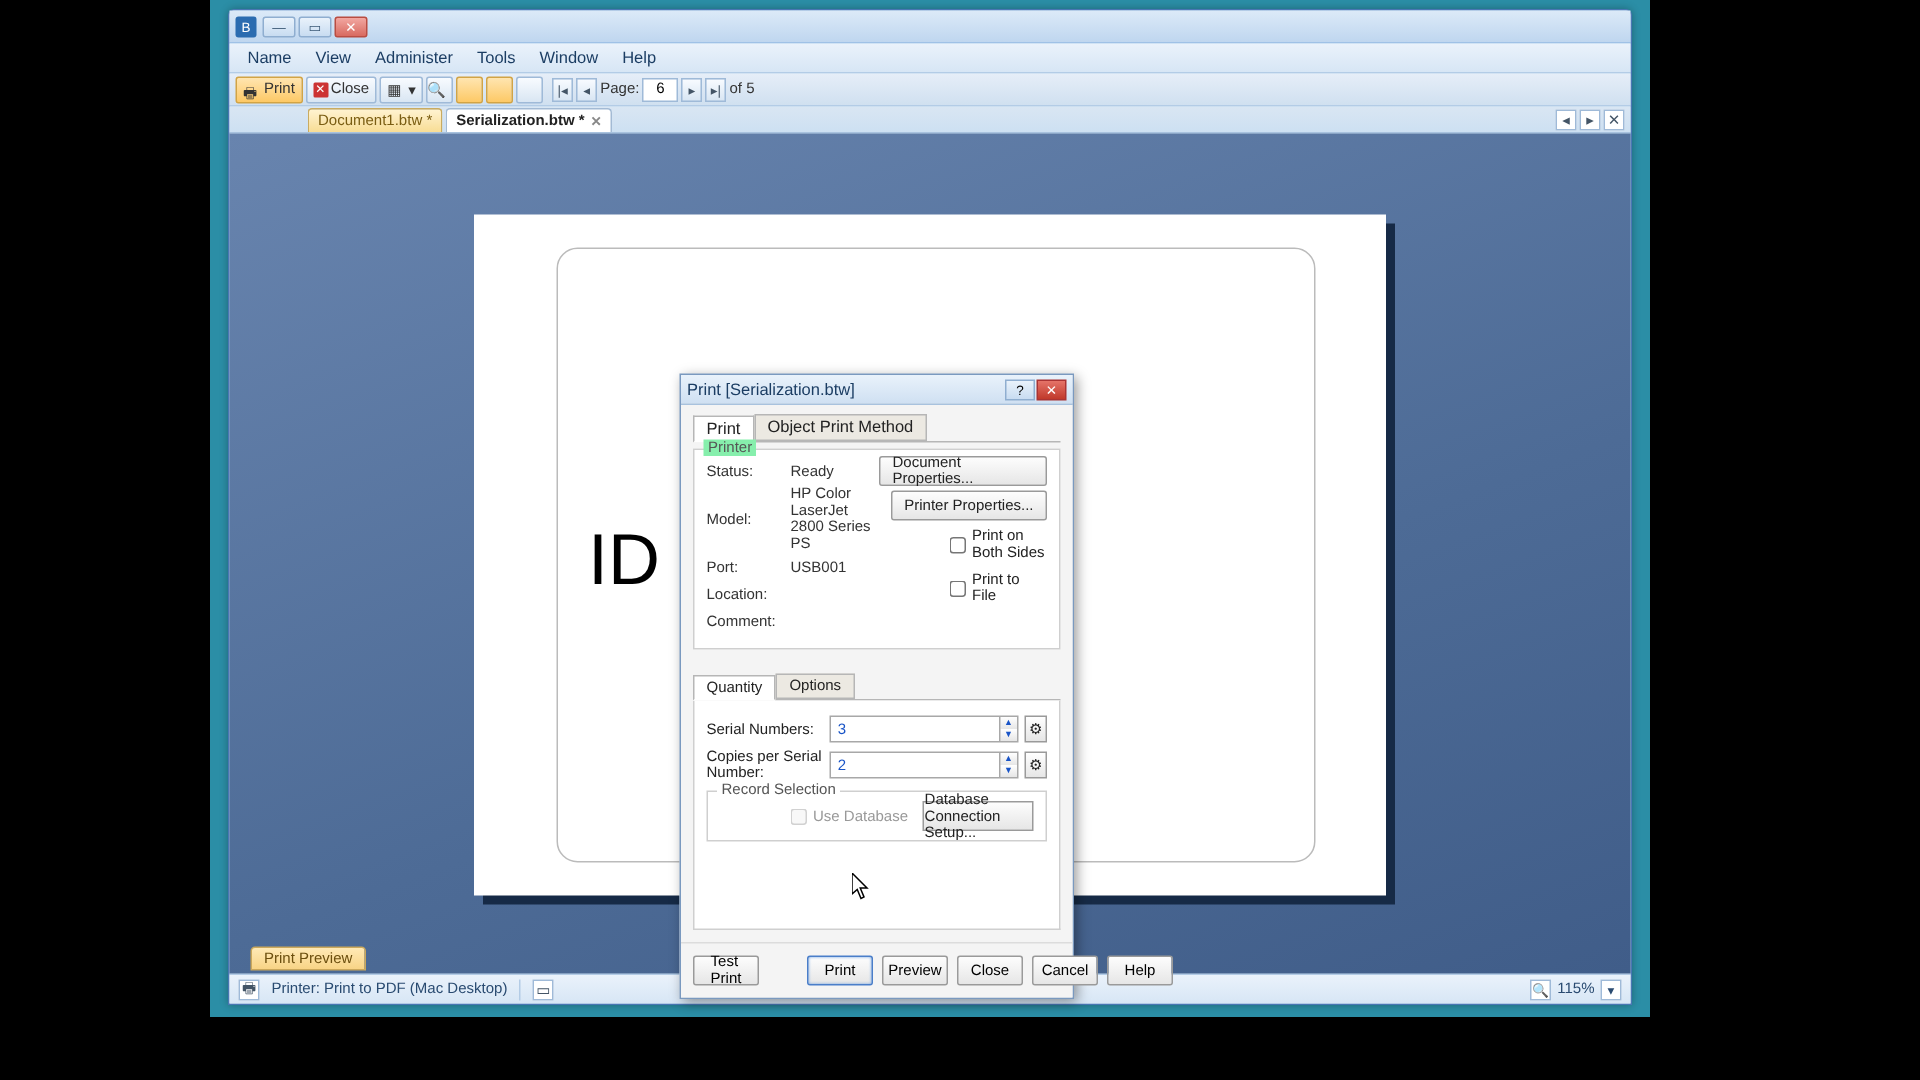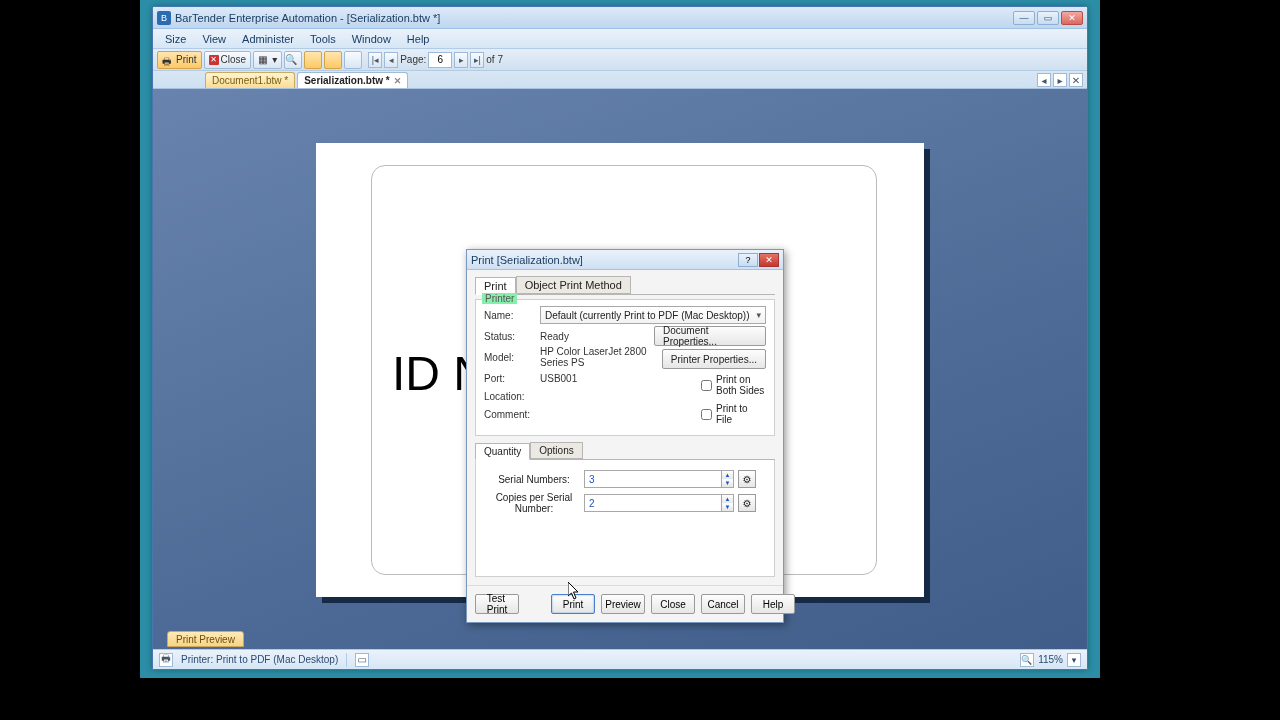--- a/index.html
+++ b/index.html
@@ -31,45 +31,45 @@
 .page { width:608px; height:454px; background:#fff; box-shadow: 6px 6px 0 #162a46;}
 .labelarea { position:absolute; width:506px; height:410px; left:55px; top:22px; border:1px solid #bbb; border-radius:14px; background:#fff; }
 .labelarea .txt { position:absolute; left:20px; top:180px; font-size:48px; font-family: Arial, sans-serif; color:#000;}
 .pagewrap { position:relative; }
 .bottomtab { position:absolute; left:14px; bottom:22px; height:16px; background: linear-gradient(#ffe9b5,#f8d486); border:1px solid #cba85b; border-radius:3px 3px 0 0; padding:0 8px; font-size:10px; display:flex; align-items:center; color:#6c4f0f;}
 .statusbar { height:20px; background: linear-gradient(#eaf2fb,#d7e6f5); border-top:1px solid #b3cce6; display:flex; align-items:center; padding:0 6px; font-size:10px; color:#2a4b71; gap:8px;}
 .statusbar .sep { width:1px; height:14px; background:#b3cce6; }
 .statusbar .zoomgrp { margin-left:auto; display:flex; align-items:center; gap:4px;}
 .zoomgrp .zicon { width:14px; height:14px; border:1px solid #9fbad8; background:#fff; display:flex;align-items:center; justify-content:center; font-size:9px;}
 
-.dialog { position:absolute; left:313px; top:160px; width:318px; background:#f0f0f0; border:1px solid #7a99bf; box-shadow: 2px 2px 8px rgba(0,0,0,.4); }
+.dialog { position:absolute; left:300px; top:160px; width:263px; background:#f0f0f0; border:1px solid #7a99bf; box-shadow: 2px 2px 8px rgba(0,0,0,.4); }
 .dlgtitle { height:20px; background: linear-gradient(#e9f2fb,#cfe0f2); display:flex; align-items:center; padding:0 4px; border-bottom:1px solid #a8c2de; }
 .dlgtitle .txt { font-size:11px; color:#1b3d63; flex:1; }
 .dlgwinbtns { display:flex; }
 .dlgwinbtn { width:20px; height:14px; background: linear-gradient(#e9f2fb,#c8dcf1); border:1px solid #8faed0; margin-left:1px; display:flex;align-items:center;justify-content:center; font-size:9px;}
 .dlgwinbtn.cl { background: linear-gradient(#e57368,#c0392b); border-color:#a33; color:#fff;}
 .dlgbody { padding:6px 8px 8px 8px; background:#f4f4f4; font-size:11px; color:#222; }
 .dlgtabs { display:flex; border-bottom:1px solid #b6b6b6; }
 .dlgtab { padding:2px 8px; font-size:11px; background:#fff; border:1px solid #b6b6b6; border-bottom:1px solid #fff; position:relative; top:1px; }
 .dlgtab.inactive { background:#ece9e2; border-bottom:1px solid #b6b6b6; top:0;}
 .grp { border:1px solid #cfcfcf; background:#fff; margin-top:4px; padding:6px 8px 8px 8px; position:relative; }
 .grp .legend { position:absolute; top:-7px; left:6px; background:#86efac; padding:0 3px; font-size:10px; color:#555; }
 .frow { display:flex; align-items:center; margin:2px 0; min-height:16px;}
 .frow .lab { width:56px; font-size:10px; color:#333; }
 .frow .val { font-size:10px; color:#333; flex:1;}
 .selbox { flex:1; height:18px; border:1px solid #a8a8a8; background: linear-gradient(#fff,#f2f2f2); font-size:10px; padding:0 4px; display:flex; align-items:center; justify-content:space-between;}
 .selbox:after { content:"▾"; font-size:9px; color:#555; }
 .btn { height:20px; padding:0 8px; background: linear-gradient(#fdfdfd,#e6e6e6); border:1px solid #9a9a9a; border-radius:2px; font-size:10px; display:flex; align-items:center; justify-content:center; min-width:90px;}
 .chk { display:flex; align-items:center; gap:4px; font-size:10px; margin:2px 0;padding-left:47px;}
 .chk input { width:11px; height:11px; }
-.qtabs { display:flex; margin-top:6px; border-bottom:1px solid #b6b6b6;}
+.qtabs { display:flex; margin-top:16px; border-bottom:1px solid #b6b6b6;}
 .qtab { padding:2px 8px; font-size:10px; background:#fff; border:1px solid #b6b6b6; border-bottom:1px solid #fff; position:relative; top:1px; }
 .qtab.inactive { background:#ece9e2; border-bottom:1px solid #b6b6b6; top:0;}
 .qbox { border:1px solid #cfcfcf; border-top:none; background:#fff; padding:6px 8px 12px 8px;}
-.qrow { display:flex; align-items:center; margin:4px 0;text-align:center; }
+.qrow { display:flex; align-items:center; margin:4px 0; }
 .qrow .qlab { width:100px; font-size:10px; }
 .spin { width:150px; height:18px; border:1px solid #a8a8a8; background:#fff; display:flex; align-items:center; padding:0 4px; font-size:10px; color:#1954c7; position:relative;}
 .spin .ud { position:absolute; right:0; top:0; width:12px; height:100%; display:flex; flex-direction:column;}
 .spin .ud div{ flex:1; border-left:1px solid #a8a8a8; background:linear-gradient(#fff,#e6e6e6); font-size:6px; display:flex;align-items:center;justify-content:center;}
 .spinside { width:18px; height:18px; margin-left:4px; border:1px solid #9a9a9a; background:linear-gradient(#fff,#e6e6e6); display:flex;align-items:center;justify-content:center; font-size:10px;}
 .recsel { margin-top:6px; border:1px solid #cfcfcf; padding:6px 8px; background:#fff; position:relative;}
 .recsel .legend { position:absolute; top:-7px; left:6px; background:#fff; padding:0 3px; font-size:10px; color:#555;}
 .recsel .row { display:flex; align-items:center; gap:10px; }
 .dbbtn { flex:1; height:20px; background: linear-gradient(#fdfdfd,#e6e6e6); border:1px solid #9a9a9a; font-size:10px; display:flex; align-items:center; justify-content:center;}
 .dlgfooter { display:flex; gap:6px; justify-content:flex-start; padding:8px 8px 8px 8px; background:#f4f4f4; border-top:1px solid #dcdcdc;}
@@ -83,29 +83,28 @@
 .leftcol { flex:1; }
 .rightcol2 { width:112px; display:flex; flex-direction:column; gap:3px; align-items:flex-end;}
 </style>
 </head>
 <body>
 
 <div class="desktop">
   <div class="appwin">
     <div class="titlebar">
       <span class="appicon">B</span>
-      <span class="title">BarTender Enterprise Automation - [Serialization.btw *]</span>
       <div class="winbtns">
         <div class="winbtn">—</div>
         <div class="winbtn">▭</div>
         <div class="winbtn close">✕</div>
       </div>
     </div>
     <div class="menubar">
-      <span>Size</span>
+      <span>Name</span>
       <span>View</span>
       <span>Administer</span>
       <span>Tools</span>
       <span>Window</span>
       <span>Help</span>
     </div>
     <div class="toolbar">
       <div class="tbtn print">
           <span class="ico">🖶</span>
           <span>Print</span>
@@ -121,21 +120,21 @@
       <div class="tbtn" style="width:18px;padding:0;background:linear-gradient(#ffe5b0,#fdc966);border-color:#d2a445"></div>
       <div class="tbtn" style="width:18px;padding:0;background:linear-gradient(#ffe5b0,#fdc966);border-color:#d2a445"></div>
       <div class="tbtn" style="width:18px;padding:0"></div>
       <div class="pagectl">
         <div class="nav">|◂</div>
         <div class="nav">◂</div>
         <span>Page:</span>
         <input value="6" style="">
         <div class="nav">▸</div>
         <div class="nav">▸|</div>
-        <span>of 7</span>
+        <span>of 5</span>
       </div>
     </div>
     <div class="tabstrip">
       <div class="doctab inactive">
           <span>Document1.btw *</span>
         </div>
       <div class="doctab active">
           <span>Serialization.btw *</span>
           <span style="font-size:9px;color:#888">✕</span>
         </div>
@@ -165,26 +164,20 @@
           </div>
         </div>
         <div class="dlgbody">
           <div class="dlgtabs">
             <div class="dlgtab">Print</div>
             <div class="dlgtab inactive">Object Print Method</div>
           </div>
 
           <div class="grp printergrp">
             <span class="legend">Printer</span>
-            <div class="frow">
-              <span class="lab">Name:</span>
-              <div class="selbox">
-                  <span>Default (currently Print to PDF (Mac Desktop))</span>
-                </div>
-            </div>
             <div class="printergrp-inner">
               <div class="leftcol">
                 <div class="frow">
                     <span class="lab">Status:</span>
                     <span class="val">Ready</span>
                   </div>
                 <div class="frow">
                     <span class="lab">Model:</span>
                     <span class="val">HP Color LaserJet 2800 Series PS</span>
                   </div>
@@ -236,20 +229,30 @@
               <span class="qlab">Copies per Serial Number:</span>
               <div class="spin">
                   <span>2</span>
                   <div class="ud">
                     <div>▲</div>
                     <div>▼</div>
                   </div>
                 </div>
               <div class="spinside">⚙</div>
             </div>
+            <div class="recsel">
+              <span class="legend">Record Selection</span>
+              <div class="row">
+                <label class="chk" style="color:#999">
+                    <input type="checkbox" disabled="" style="">
+                    <span>Use Database</span>
+                  </label>
+                <div class="dbbtn">Database Connection Setup...</div>
+              </div>
+            </div>
             <div style="height:46px"></div>
           </div>
         </div>
         <div class="dlgfooter">
           <div class="btn">Test Print</div>
           <div style="flex:0 0 20px"></div>
           <div class="btn primary">Print</div>
           <div class="btn">Preview</div>
           <div class="btn">Close</div>
           <div class="btn">Cancel</div>

